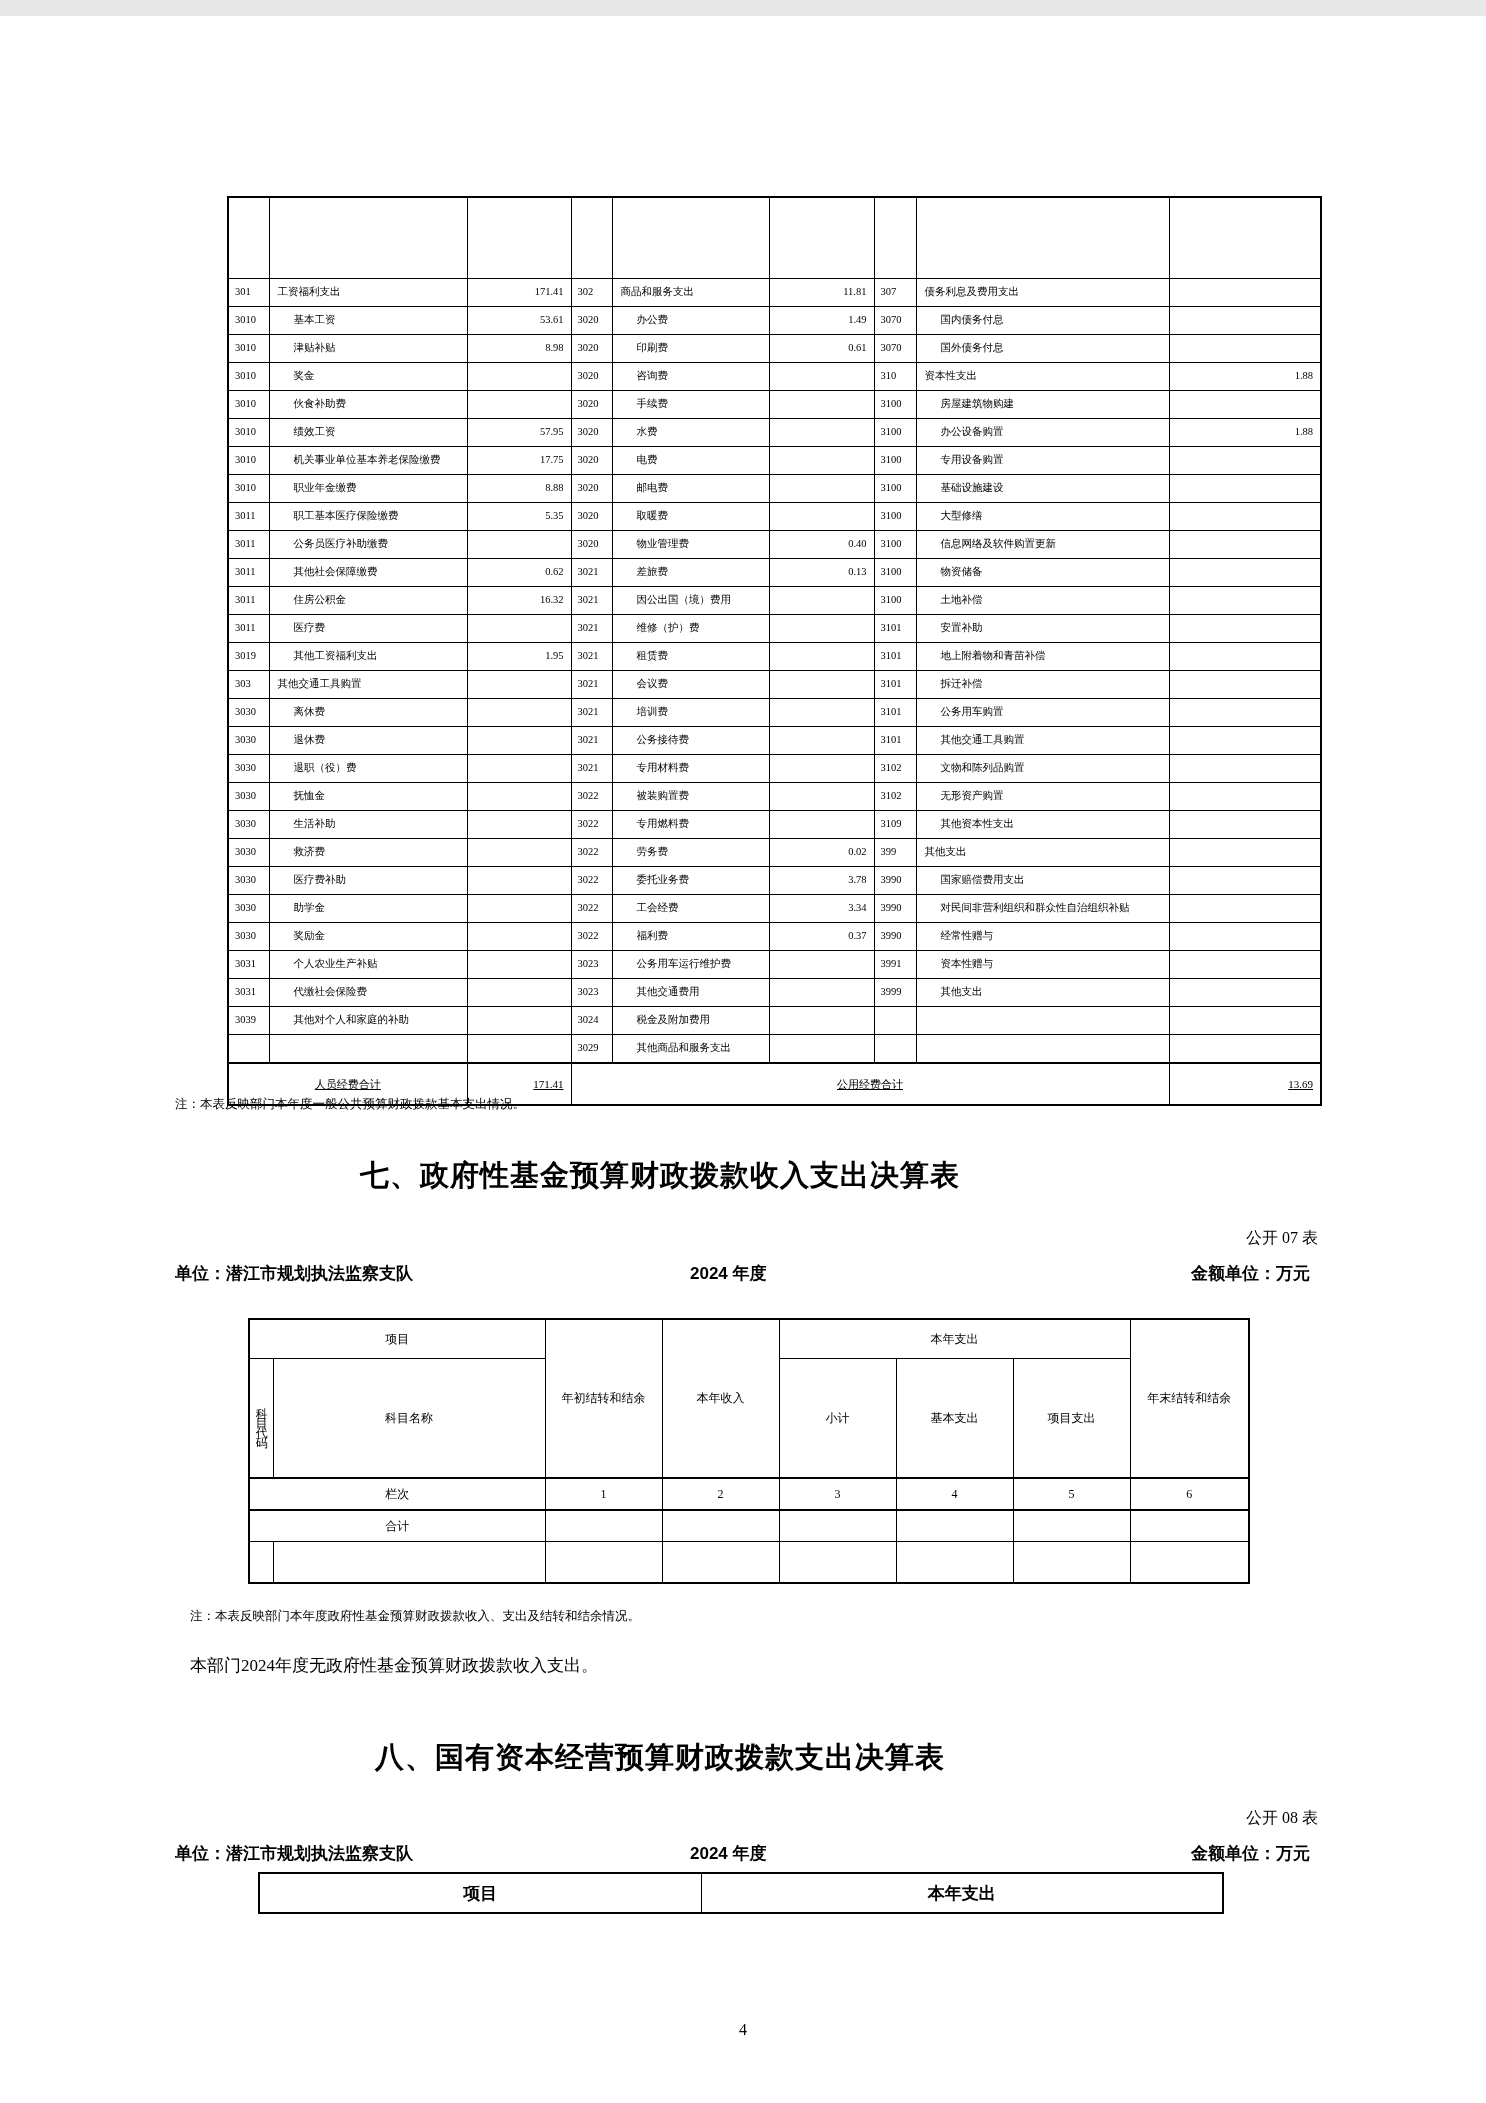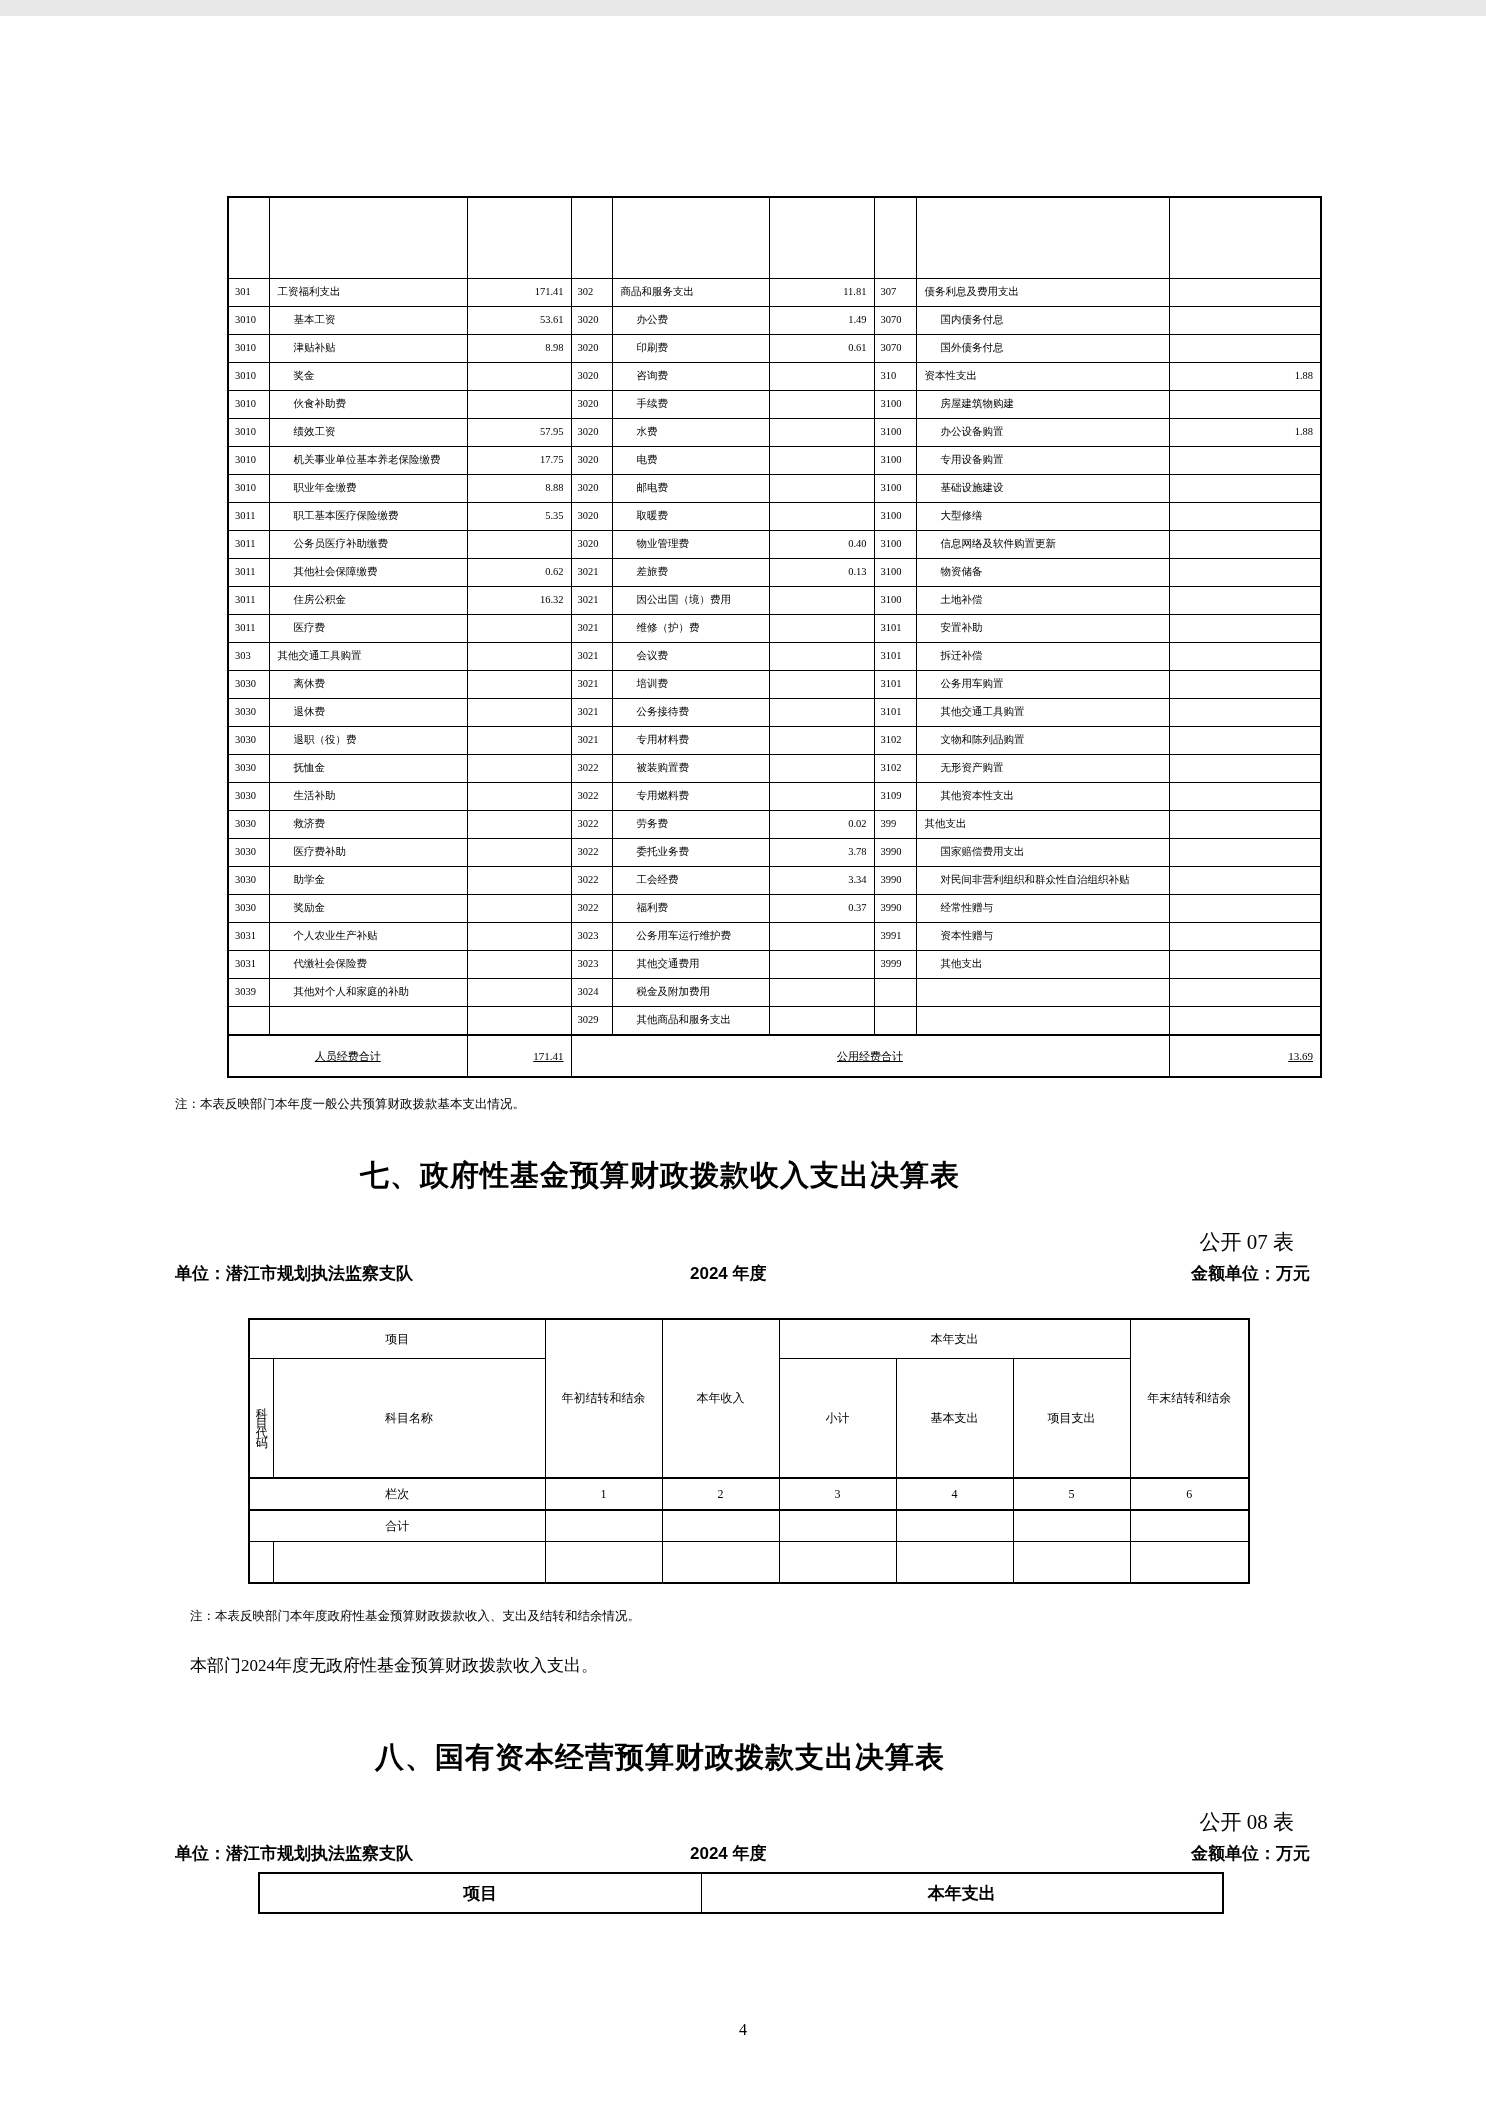--- a/index.html
+++ b/index.html
@@ -17,21 +17,21 @@
   .bt td.name.indent{padding-left:24px;}
   .bt td.amt{text-align:right;padding-right:7px;}
   .bt .total-row td{height:40px;font-size:11px;border-top:2px solid #000;text-align:center;text-decoration:underline;}
   .bt .total-row td.amt{text-align:right;}
 
   
   .note{position:absolute;font-size:12.5px;white-space:nowrap;}
   .section-title{position:absolute;left:100px;width:1120px;text-align:center;
                  font-family:"Liberation Sans","DejaVu Sans",sans-serif;
                  font-weight:bold;font-size:29px;letter-spacing:1px;white-space:nowrap;}
-  .table-code{position:absolute;right:192px;font-size:21px;white-space:nowrap;}
+  .table-code{position:absolute;right:168px;font-size:16px;white-space:nowrap;}
   .unit-line{position:absolute;left:175px;width:1135px;height:24px;
              font-family:"Liberation Sans","DejaVu Sans",sans-serif;
              font-size:17px;font-weight:600;white-space:nowrap;}
   .unit-line .year{position:absolute;left:515px;top:0;}
   .unit-line .money-unit{position:absolute;right:0;top:0;}
   .statement{position:absolute;left:190px;font-size:17px;white-space:nowrap;}
 
   
   .t7{position:absolute;left:248px;top:1302px;width:1000px;border:2px solid #000;}
   .t7 td{border:1px solid #000;font-size:12px;text-align:center;vertical-align:middle;
@@ -217,20 +217,31 @@
         </tr>
         <tr>
           <td class="code">3011</td>
           <td class="name indent">医疗费</td>
           <td class="amt"></td>
           <td class="code">3021</td>
           <td class="name indent">维修（护）费</td>
           <td class="amt"></td>
           <td class="code">3101</td>
           <td class="name indent">安置补助</td>
+          <td class="amt"></td>
+        </tr>
+        <tr>
+          <td class="code">3019</td>
+          <td class="name indent">其他工资福利支出</td>
+          <td class="amt">1.95</td>
+          <td class="code">3021</td>
+          <td class="name indent">租赁费</td>
+          <td class="amt"></td>
+          <td class="code">3101</td>
+          <td class="name indent">地上附着物和青苗补偿</td>
           <td class="amt"></td>
         </tr>
         <tr>
           <td class="code">303</td>
           <td class="name">其他交通工具购置</td>
           <td class="amt"></td>
           <td class="code">3021</td>
           <td class="name indent">会议费</td>
           <td class="amt"></td>
           <td class="code">3101</td>

